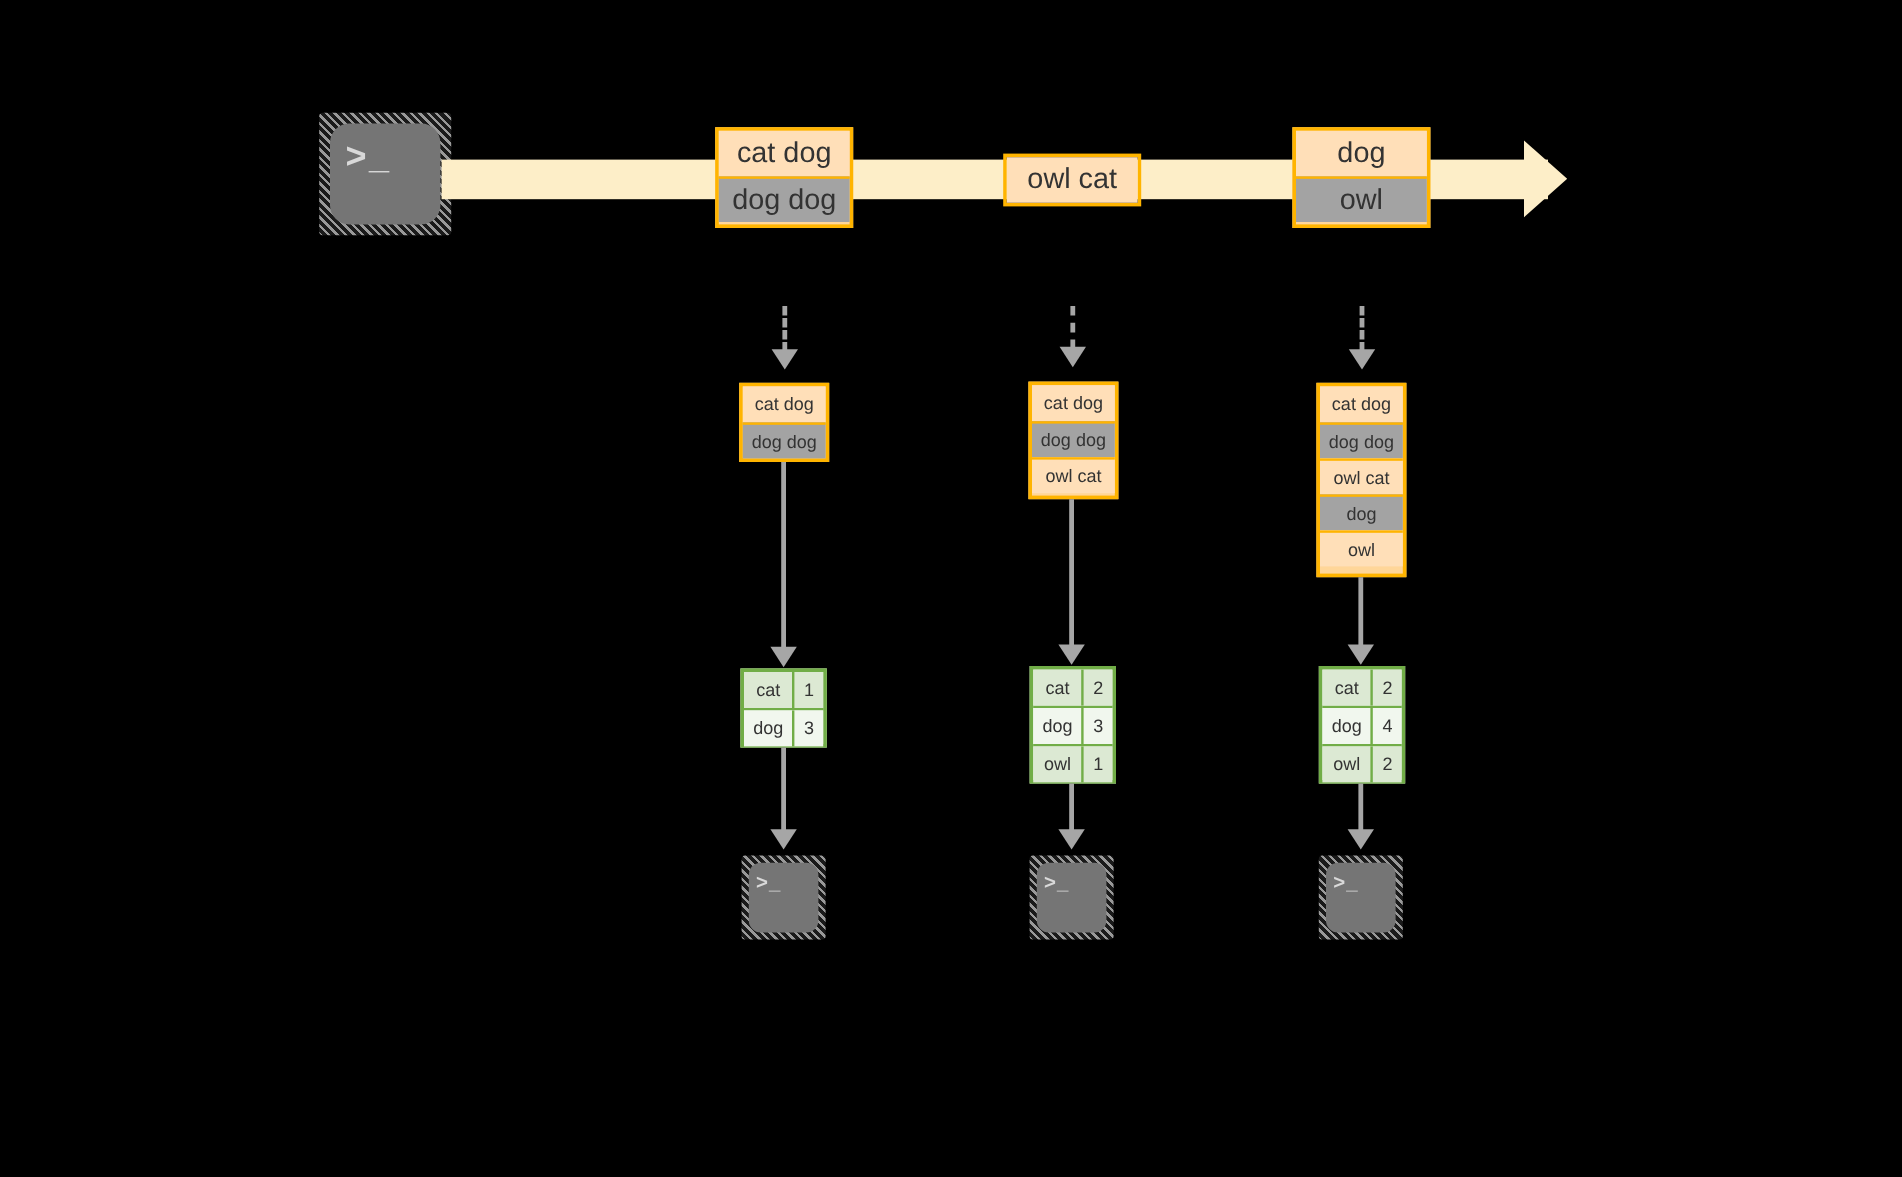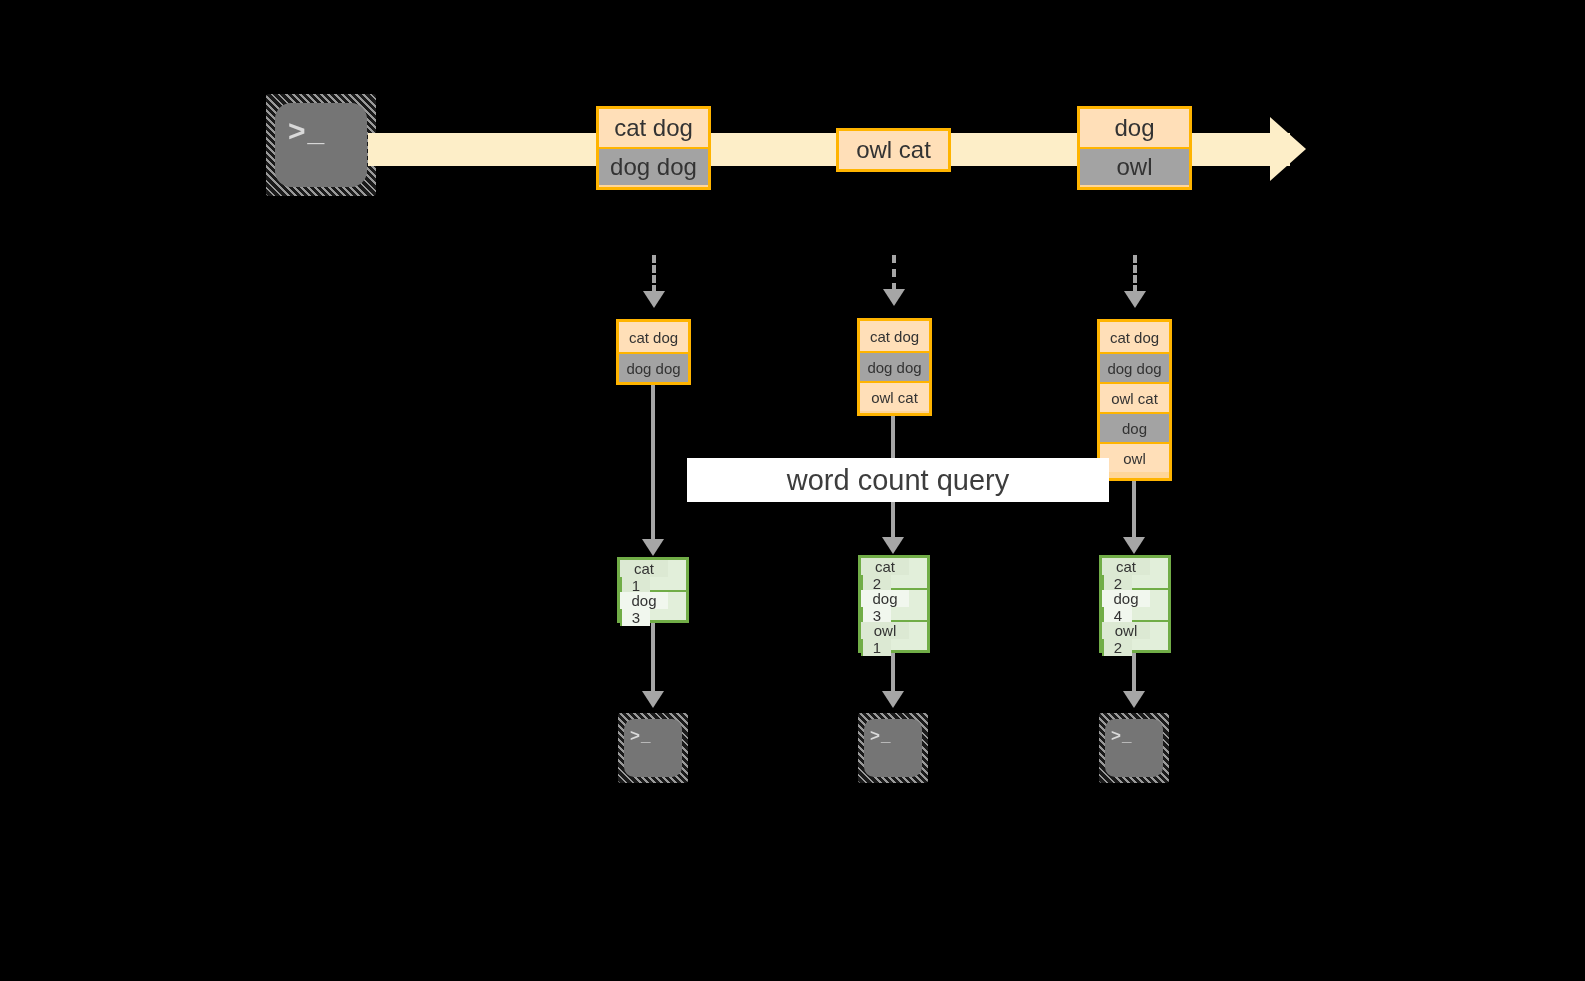--- a/index.html
+++ b/index.html
@@ -85,21 +85,20 @@
   
   .gbox {
     position: absolute;
     box-sizing: border-box;
     border: 3px solid #71ad47;
     background: #e2efda;
   }
   .gbox .grow {
     display: flex;
     height: 30px;
-    flex-direction: column;
   }
   .gbox .grow + .grow { border-top: 2px solid #71ad47; }
   .gbox .gcell {
     box-sizing: border-box;
     display: flex;
     align-items: center;
     justify-content: center;
     font-size: 15px;
     color: #333333;
   }
@@ -196,21 +195,20 @@
 
   <div class="conn" style="left:651px; top:385px; height:156px;"></div>
   <div class="arrowhead" style="left:642px; top:539px;"></div>
 
   <div class="conn" style="left:891px; top:416px; height:123px;"></div>
   <div class="arrowhead" style="left:882px; top:537px;"></div>
 
   <div class="conn" style="left:1132px; top:481px; height:58px;"></div>
   <div class="arrowhead" style="left:1123px; top:537px;"></div>
 
-  <div class="query-label" style="left:687px; top:458px; width:422px; height:44px;">word count query</div>
 
   <div class="gbox" style="left:617px; top:557px; width:72px; height:66px;">
     <div class="grow dark">
       <div class="gcell key">cat</div>
       <div class="gcell val">1</div>
     </div>
     <div class="grow light">
       <div class="gcell key">dog</div>
       <div class="gcell val">3</div>
     </div>

